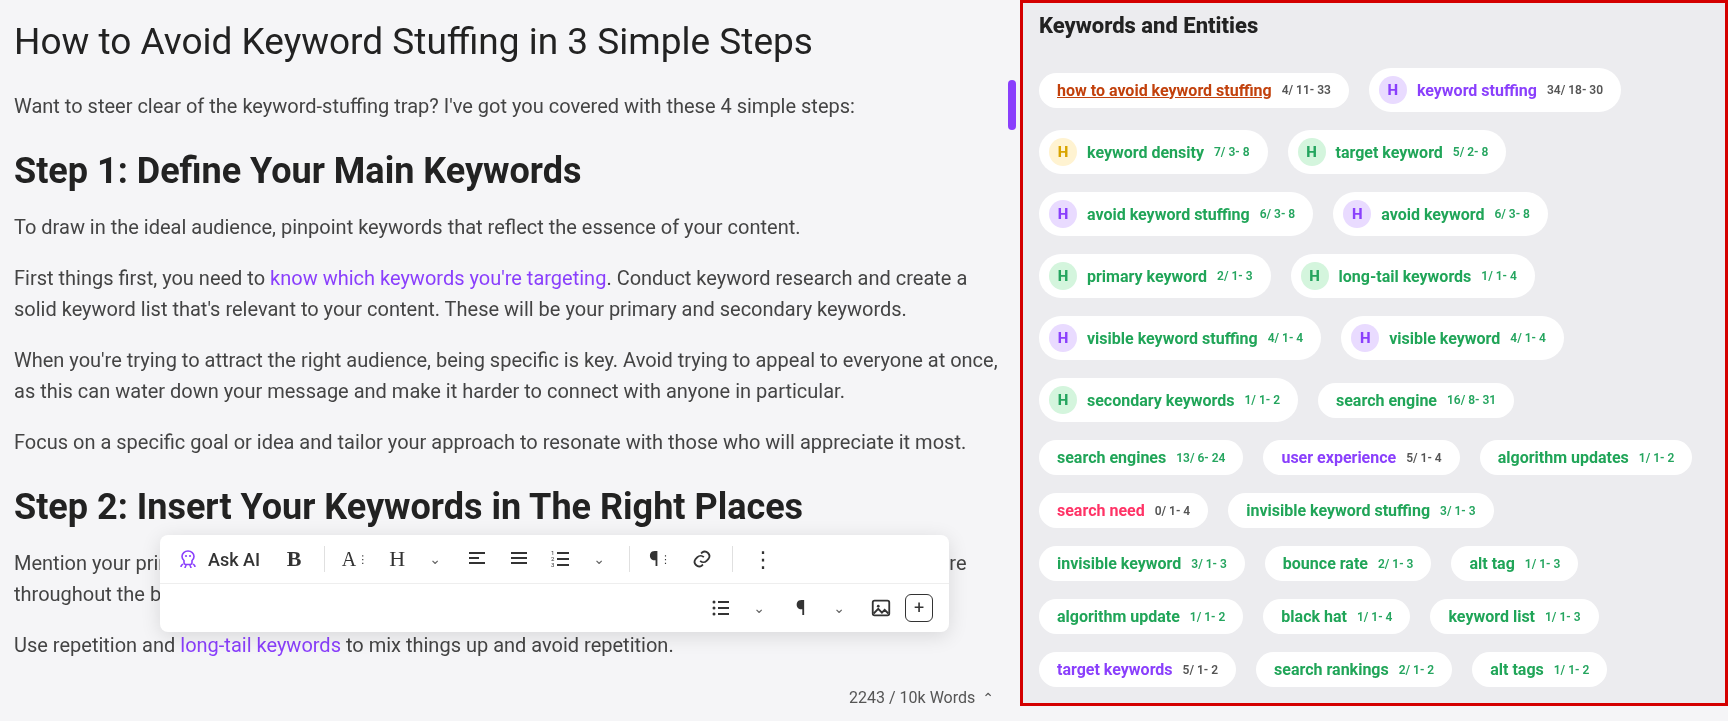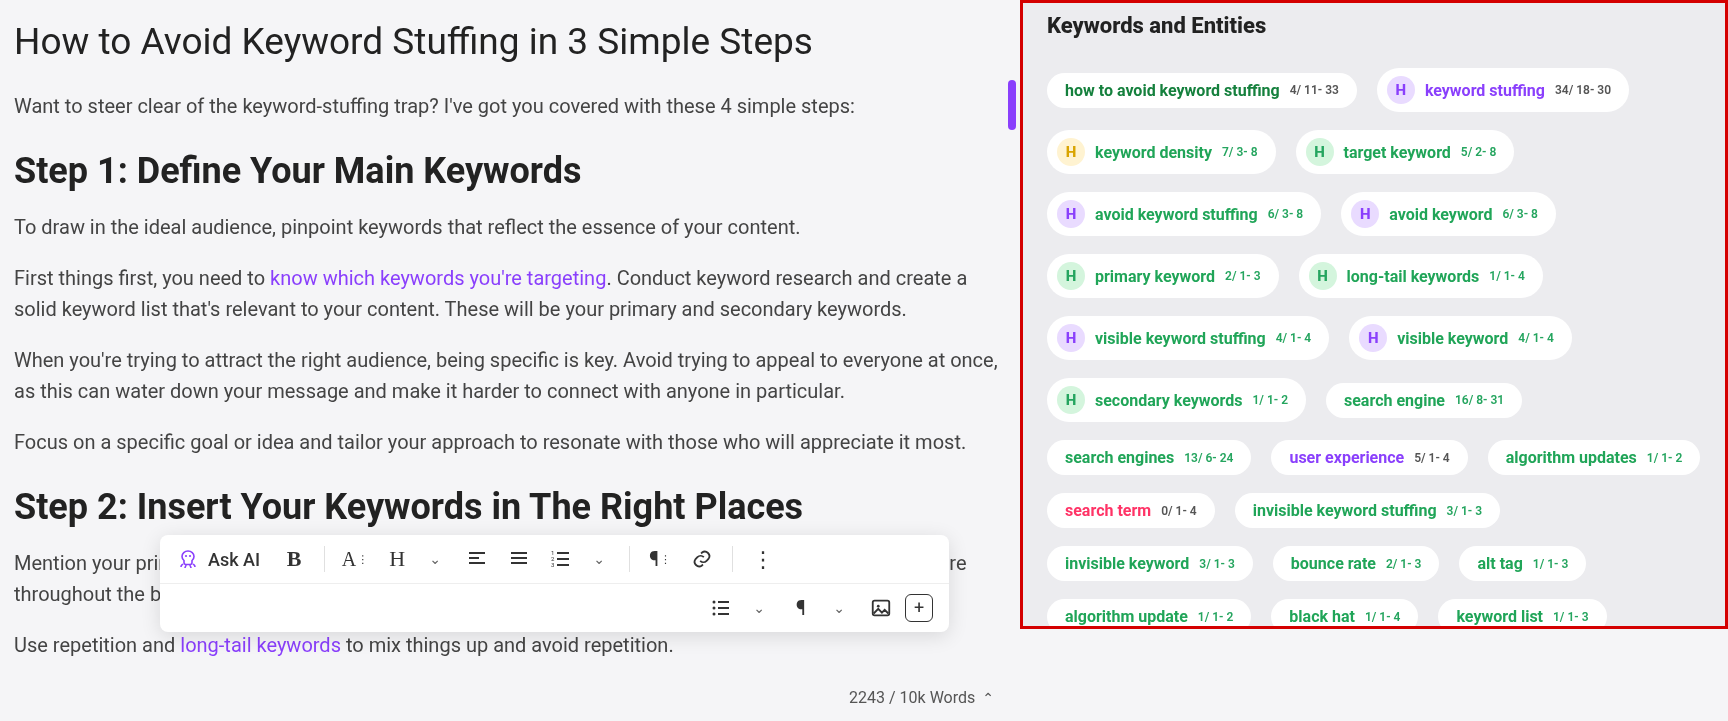--- a/index.html
+++ b/index.html
@@ -15,32 +15,32 @@
 .toolbar-row { display: flex; align-items: center; padding: 6px 10px; gap: 6px; }
 .toolbar-row.row1 { border-bottom: 1px solid #eee; }
 .toolbar-row.row2 { justify-content: flex-end; padding-right: 16px; }
 .tb-btn { display: inline-flex; align-items: center; justify-content: center; width: 36px; height: 36px; border-radius: 6px; cursor: pointer; font-size: 20px; color: #333; }
 .tb-sep { width: 1px; height: 26px; background: #e0e0e0; margin: 0 6px; }
 .ask-ai { display: inline-flex; align-items: center; gap: 8px; padding: 0 10px 0 6px; height: 36px; cursor: pointer; }
 .ask-ai svg { flex-shrink: 0; }
 .ask-ai-label { font-size: 18px; font-weight: 500; color: #333; }
 .chev { font-size: 14px; color: #666; margin-left: -4px; }
 .word-count { position: absolute; right: 26px; bottom: 14px; font-size: 16px; color: #555; display: flex; align-items: center; gap: 7px; cursor: pointer; }
-.sidebar-panel { flex: 0 0 708px; height: 629px; border: 3px solid #d40000; background: #ececef; padding: 10px 24px; overflow-y: auto; }
+.sidebar-panel { flex: 0 0 708px; height: 706px; border: 3px solid #d40000; background: #ececef; padding: 10px 16px; overflow-y: auto; }
 .sidebar-title { font-size: 22px; font-weight: 800; color: #222; margin-bottom: 30px; }
 .chip-wrap { display: flex; flex-wrap: wrap; gap: 18px 20px; align-items: center; }
 .chip { display: inline-flex; align-items: center; background: #fff; border-radius: 999px; padding: 8px 18px; font-size: 16px; font-weight: 700; cursor: pointer; gap: 10px; }
 .chip .h-badge { width: 28px; height: 28px; border-radius: 50%; display: inline-flex; align-items: center; justify-content: center; font-weight: 800; font-size: 15px; margin-left: -8px; }
 .h-badge.green { background: #d4f5dd; color: #25a55f; }
 .h-badge.purple { background: #e9dbff; color: #8a3ffc; }
 .h-badge.yellow { background: #fff3d1; color: #d9a400; }
 .kw-text { white-space: nowrap; }
 .kw-text.green { color: #20a558; }
 .kw-text.purple { color: #8a3ffc; }
-.kw-text.orange { color: #15803d; }
+.kw-text.orange { color: #c2410c; text-decoration: underline; }
 .kw-text.red { color: #ff3366; }
 .kw-stats { color: #888; font-weight: 600; font-size: 12px; }
 .kw-stats.green { color: #25a55f; }
 .kw-stats.dark { color: #555; }
 </style>
 </head>
 <body>
 
 <div class="editor-panel">
   <div class="editor-content">
@@ -212,21 +212,21 @@
       </div>
       <div class="chip">
         <span class="kw-text purple">user experience</span>
         <span class="kw-stats dark">5/ 1- 4</span>
       </div>
       <div class="chip">
         <span class="kw-text green">algorithm updates</span>
         <span class="kw-stats green">1/ 1- 2</span>
       </div>
       <div class="chip">
-        <span class="kw-text red">search term</span>
+        <span class="kw-text red">search need</span>
         <span class="kw-stats dark">0/ 1- 4</span>
       </div>
       <div class="chip">
         <span class="kw-text green">invisible keyword stuffing</span>
         <span class="kw-stats green">3/ 1- 3</span>
       </div>
       <div class="chip">
         <span class="kw-text green">invisible keyword</span>
         <span class="kw-stats green">3/ 1- 3</span>
       </div>

